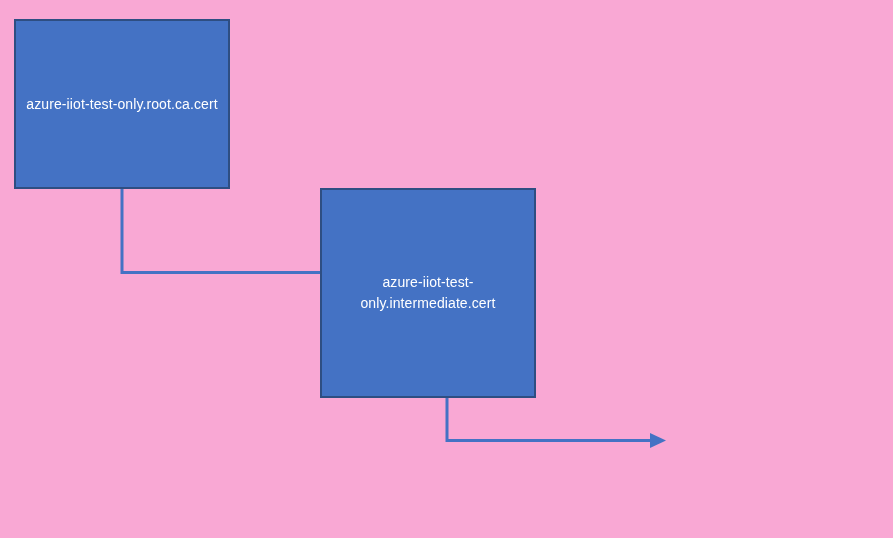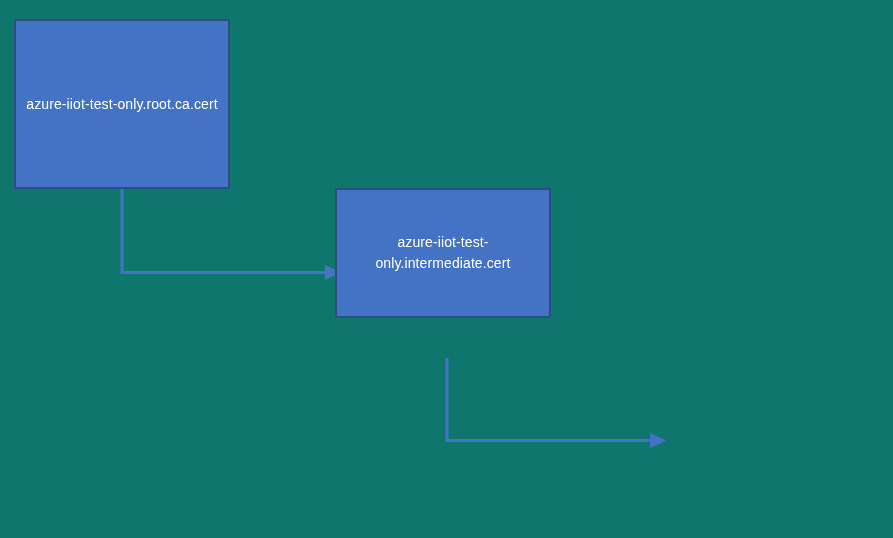--- a/index.html
+++ b/index.html
@@ -7,21 +7,21 @@
     padding: 0;
     background: #ffffff;
   }
   body {
     font-family: "Liberation Sans", sans-serif;
   }
   #canvas {
     position: relative;
     width: 893px;
     height: 538px;
-    background: #0f766e;
+    background: #f9a8d4;
     overflow: hidden;
   }
   .node {
     position: absolute;
     box-sizing: border-box;
     background: #4472C4;
     border: 2px solid #2E4E82;
     display: flex;
     align-items: center;
     justify-content: center;
@@ -71,18 +71,18 @@
     <g>
       <path class="conn-line" d="M 447 358 L 447 440.5 L 656 440.5"></path>
       <polygon class="conn-head" points="666,440.5 650,433 650,448"></polygon>
     </g>
   </svg>
 
   <div class="node" style="left:14px; top:19px; width:216px; height:170px;">
     <span class="node-label">azure-iiot-test-only.root.ca.cert</span>
   </div>
 
-  <div class="node" style="left:335px; top:188px; width:216px; height:130px;">
+  <div class="node" style="left:320px; top:188px; width:216px; height:210px;">
     <span class="node-label">azure-iiot-test-only.intermediate.cert</span>
   </div>
 
 
 </div>
 
 </body></html>

